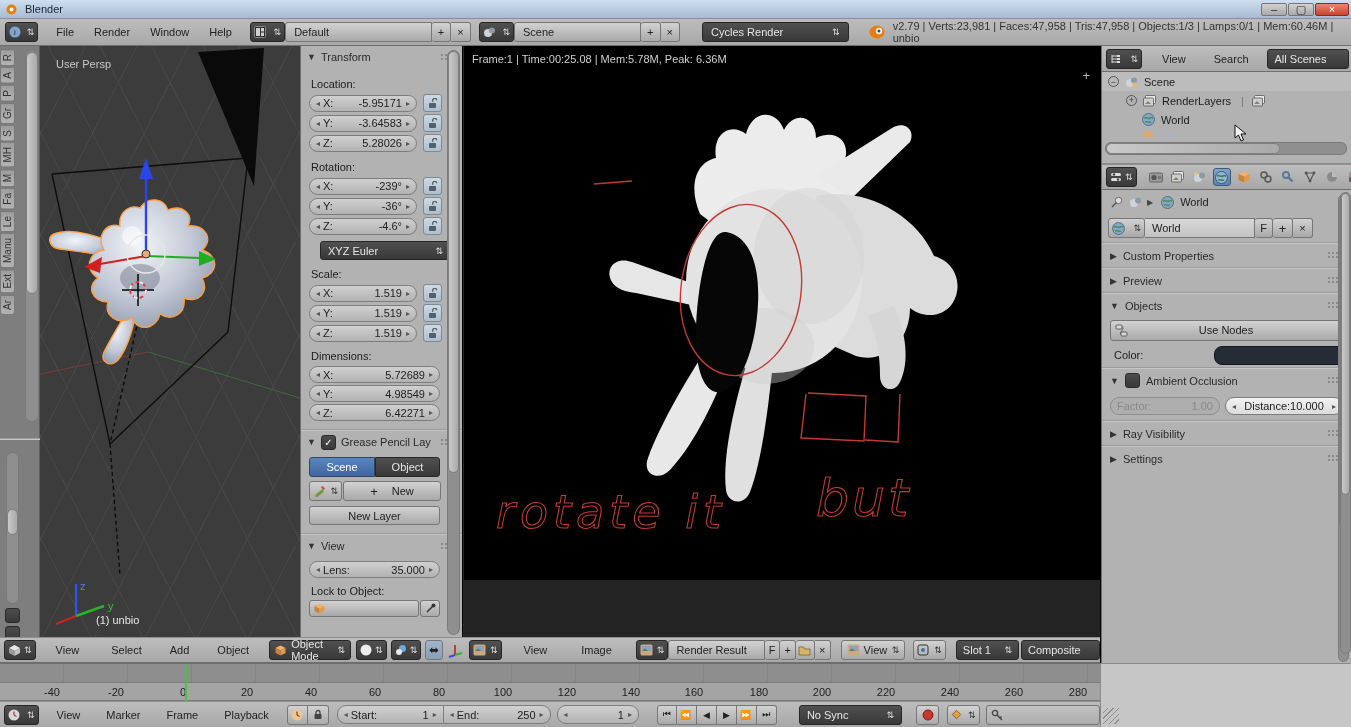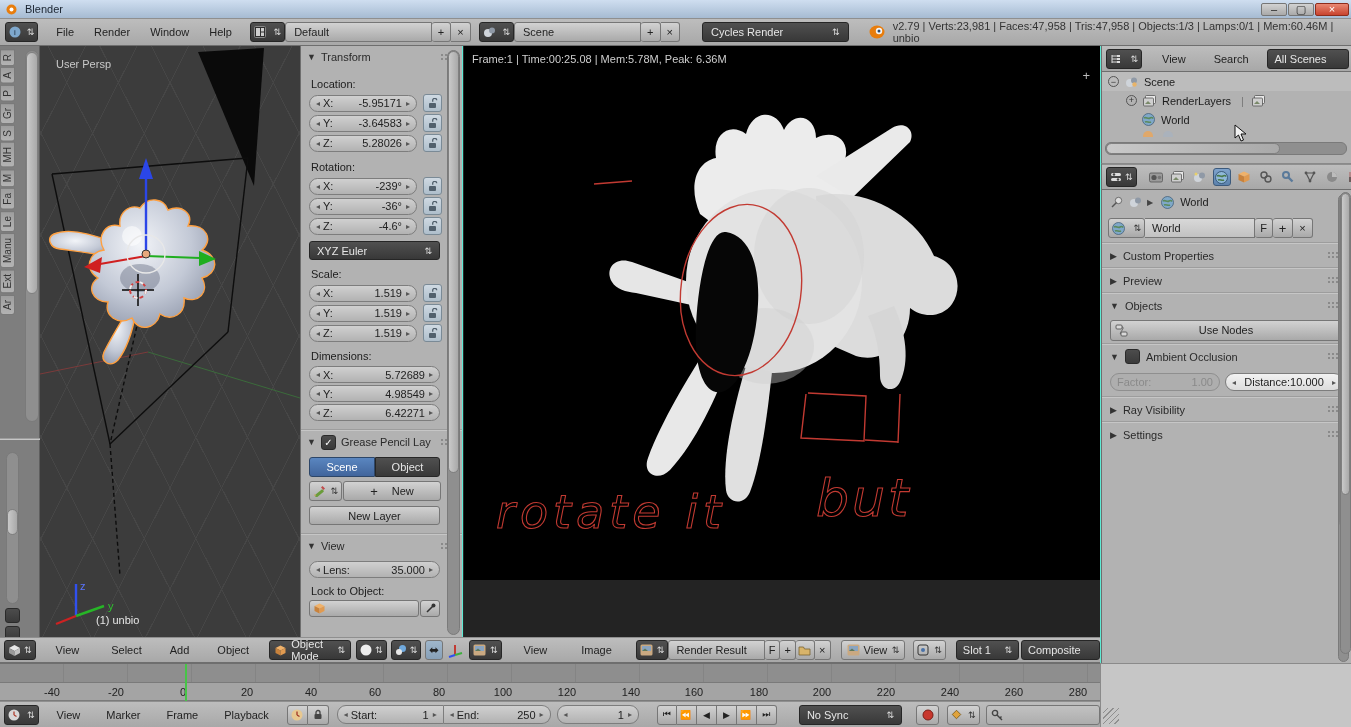--- a/index.html
+++ b/index.html
@@ -1,18 +1,18 @@
 <!DOCTYPE html>
 <html><head>
 <meta charset="utf-8">
 <style>
   html,body{margin:0;padding:0;background:#888;}
   #screen{position:relative;width:1351px;height:727px;overflow:hidden;
     font-family:"Liberation Sans","DejaVu Sans",sans-serif;font-size:11px;color:#1c1c1c;
-    background:#5eead4;}
+    background:#000000;}
   .abs{position:absolute;}
   .row{display:flex;align-items:center;}
   .hdr{background:linear-gradient(#bdbdbd,#a8a8a8);border-top:1px solid #8f8f8f;border-bottom:1px solid #6e6e6e;box-sizing:border-box;}
   .menu{padding:0 10px;color:#222;cursor:default;}
   .btn{background:linear-gradient(#d2d2d2,#a9a9a9);border:1px solid #767676;border-radius:3px;
     display:inline-flex;align-items:center;justify-content:center;box-sizing:border-box;color:#222;}
   .btn-dark{background:linear-gradient(#505050,#383838);border:1px solid #262626;border-radius:3px;
     display:inline-flex;align-items:center;box-sizing:border-box;color:#e6e6e6;}
   .pill{background:linear-gradient(#d0d0d0,#b2b2b2);border:1px solid #7d7d7d;border-radius:9px;
     display:flex;align-items:center;box-sizing:border-box;color:#222;padding:0 6px;}
@@ -288,21 +288,21 @@
           <span class="val">-4.6°</span>
           <span class="sldarr" style="margin-left:4px;">▸</span>
         </span>
       <span class="lockbtn" style="margin-left:6px;">
           <svg width="10" height="11">
             <rect x="1" y="5" width="7" height="5" rx="1" fill="#51606d"></rect>
             <path d="M3.5,5 V3.5 A2 2 0 0 1 7.5,3.5" fill="none" stroke="#51606d" stroke-width="1.3" transform="translate(1.2,-1.2)"></path>
           </svg>
         </span>
     </div>
-    <div class="row" style="padding:6px 0 0 8px;">
+    <div class="row" style="padding:6px 0 0 8px;justify-content:center;">
       <span class="btn-dark" style="width:131px;height:19px;padding:0 7px;">
           <span>XYZ Euler</span>
           <span class="updn-l">⇅</span>
         </span>
     </div>
     <div style="padding:8px 0 3px 10px;">Scale:</div>
     <div class="row" style="padding:1px 0 0 8px;">
       <span class="pill" style="width:108px;height:17px;">
           <span class="sldarr">◂</span>
           <span style="margin-left:3px;">X:</span>
@@ -825,20 +825,24 @@
         <span class="icon" style="position:absolute;left:4px;">
             <svg width="14" height="13">
               <rect x="1" y="1" width="6" height="4" rx="1" fill="#d8d8d8" stroke="#555" stroke-width="0.9"></rect>
               <rect x="6" y="8" width="6" height="4" rx="1" fill="#d8d8d8" stroke="#555" stroke-width="0.9"></rect>
               <path d="M7,3 C11,3 3,10 6,10" fill="none" stroke="#555" stroke-width="0.9"></path>
             </svg>
           </span>
         <span>Use Nodes</span>
       </span>
     </div>
+    <div class="row" style="height:24px;padding:0 8px;">
+      <span style="margin-left:4px;">Color:</span>
+      <span class="abs" style="left:112px;width:130px;height:17px;background:#262c36;border:1px solid #14181e;border-radius:8px;margin-top:0;"></span>
+    </div>
     <div class="sep"></div>
     <div class="row" style="height:23px;padding:0 8px;">
       <span style="font-size:9px;color:#333;">▼</span>
       <span class="cb" style="margin-left:6px;"></span>
       <span class="ptitle" style="margin-left:6px;">Ambient Occlusion</span>
         <span class="grip" style="margin-left:auto;"></span>
     </div>
     <div class="row" style="height:28px;padding:0 8px;">
       <span class="pill" style="width:110px;height:18px;color:#8a8a8a;background:#aeaeae;border-color:#8f8f8f;">
         <span>Factor:</span>

